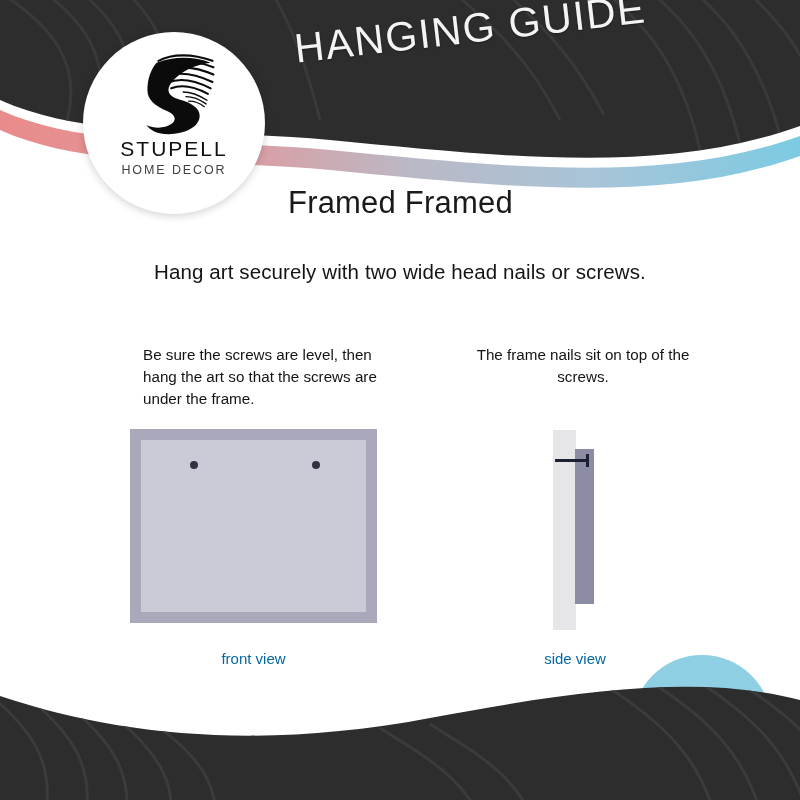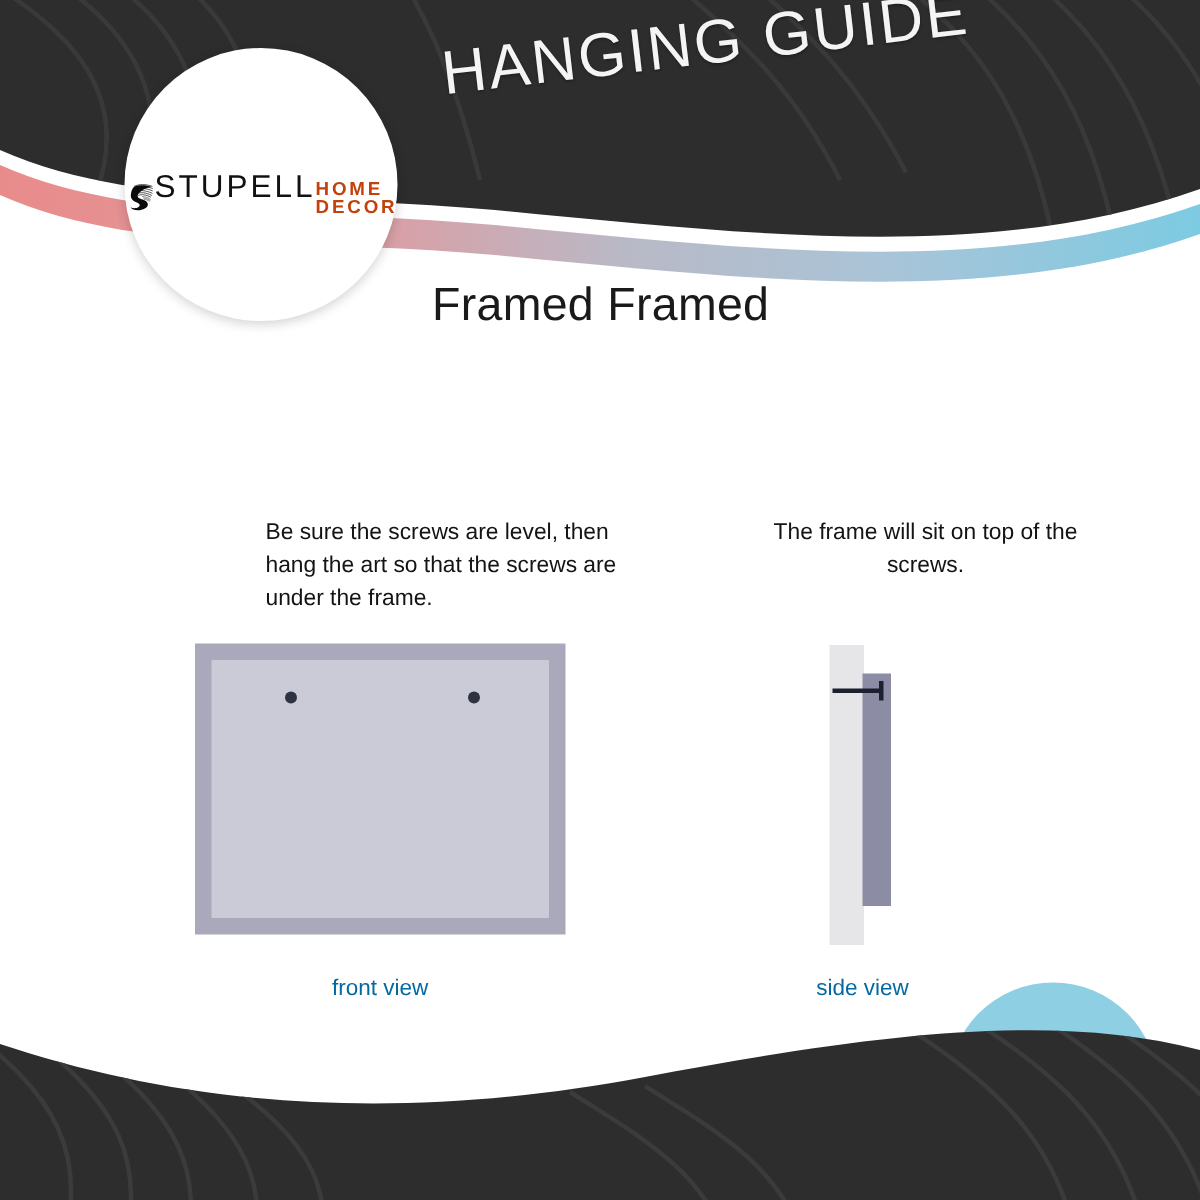--- a/index.html
+++ b/index.html
@@ -57,43 +57,44 @@
   .logo-badge {
     position: absolute;
     left: 83px;
     top: 32px;
     width: 182px;
     height: 182px;
     border-radius: 50%;
     background: #ffffff;
     box-shadow: 0 2px 8px rgba(0,0,0,0.18);
     display: flex;
-    flex-direction: row;
+    flex-direction: column;
     align-items: center;
     justify-content: flex-start;
+    text-align: center;
   }
   .logo-mark {
     margin-top: 16px;
     width: 92px;
     height: 88px;
   }
   .logo-name {
     margin-top: 2px;
     font-size: 21px;
     letter-spacing: 2.0px;
     color: #111111;
     font-weight: 400;
     line-height: 1;
   }
   .logo-sub {
-    margin-top: 18px;
+    margin-top: 5px;
     font-size: 12.5px;
     letter-spacing: 1.9px;
-    color: #c2410c;
-    font-weight: 700;
+    color: #404040;
+    font-weight: 400;
     line-height: 1;
   }
 
   
   .product-type {
     position: absolute;
     left: 288px;
     top: 185px;
     font-size: 31px;
     color: #1a1a1a;
@@ -112,21 +113,20 @@
     letter-spacing: 0.1px;
   }
 
   
   .note {
     position: absolute;
     font-size: 15.2px;
     color: #141414;
     line-height: 1.45;
     font-weight: 400;
-    margin-left: 34px;
   }
   .note-left {
     left: 143px;
     top: 344px;
     width: 260px;
     text-align: left;
   }
   .note-right {
     left: 468px;
     top: 344px;
@@ -295,23 +295,24 @@
         <path d="M60,48 C68,48 78,52 86,57"></path>
         <path d="M63,53 C70,53 78,56 85,61"></path>
         <path d="M66,58 C72,58 78,60 83,64"></path>
       </g>
     </svg>
     <div class="logo-name">STUPELL</div>
     <div class="logo-sub">HOME DECOR</div>
   </div>
 
   <div class="product-type">Framed Framed</div>
+  <div class="lead-line">Hang art securely with two wide head nails or screws.</div>
 
   <div class="note note-left">Be sure the screws are level, then hang the art so that the screws are under the frame.</div>
-  <div class="note note-right">The frame will sit on top of the screws.</div>
+  <div class="note note-right">The frame nails sit on top of the screws.</div>
 
   <div class="front-view">
     <div class="front-view-inner">
       <div class="screw-dot left"></div>
       <div class="screw-dot right"></div>
     </div>
   </div>
   <div class="caption caption-front">front view</div>
 
   <div class="side-view">

